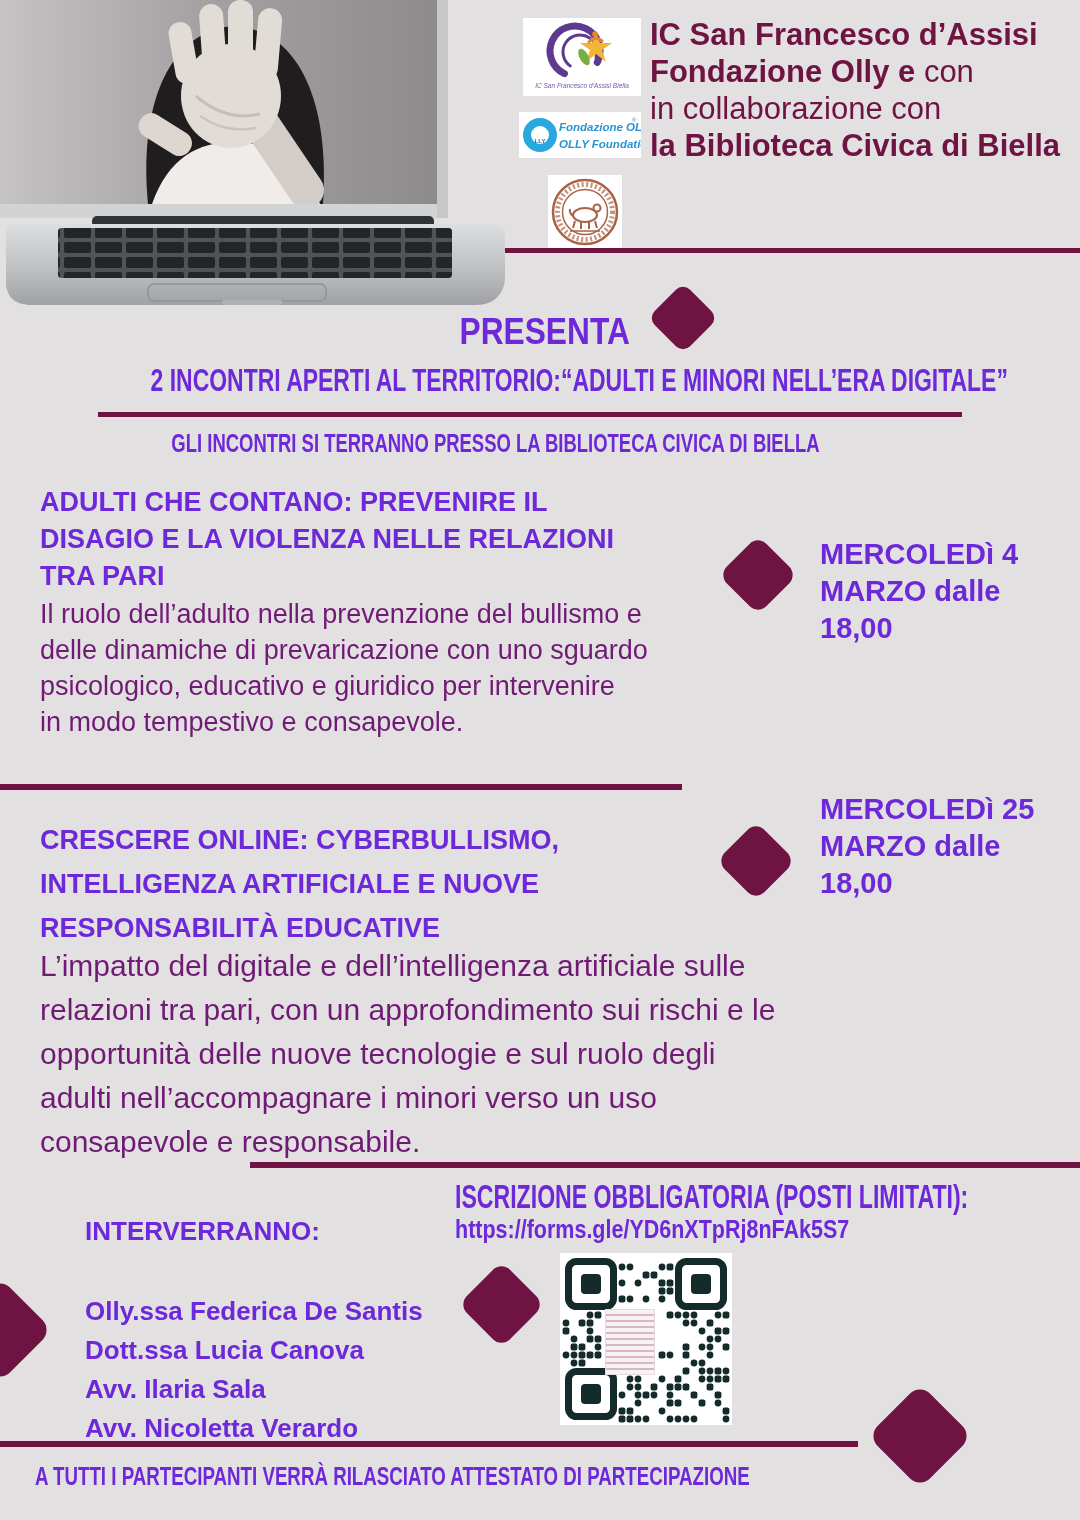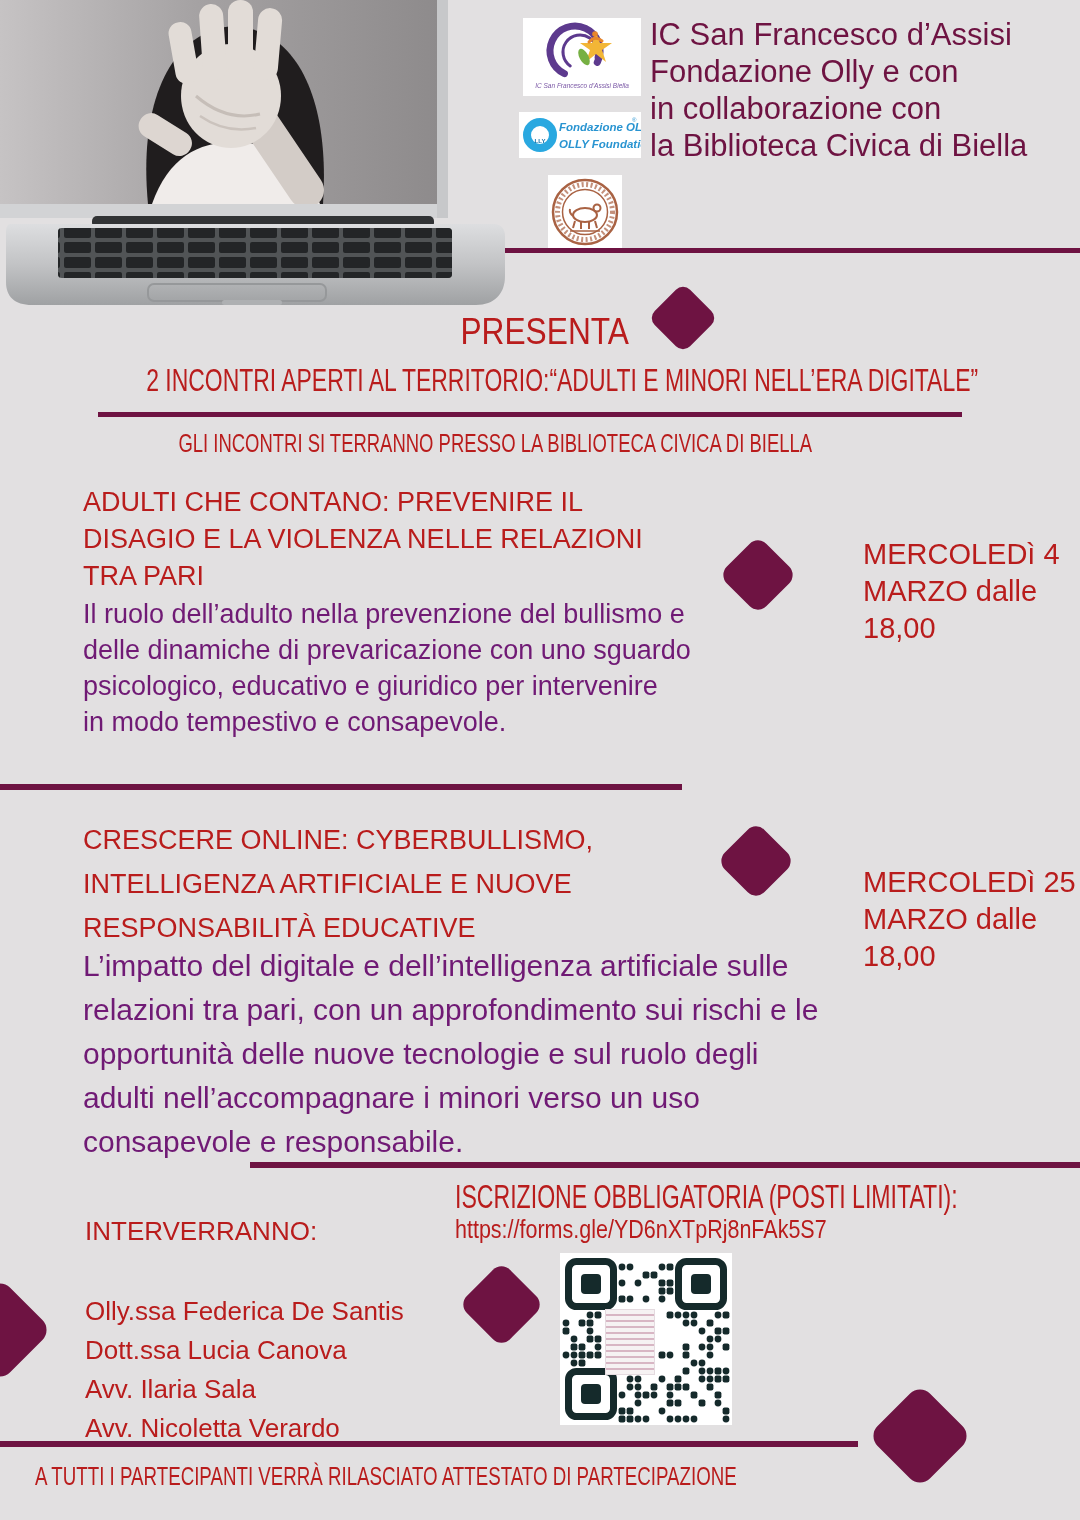--- a/index.html
+++ b/index.html
@@ -1,22 +1,22 @@
 <!DOCTYPE html>
 <html><head>
 <meta charset="utf-8">
 <style>
   html,body{margin:0;padding:0;}
   body{width:1080px;height:1520px;font-family:"Liberation Sans",sans-serif;}
   .poster{position:relative;width:1080px;height:1520px;background:#e2e0e1;overflow:hidden;}
   .abs{position:absolute;}
-  .maroon{color:#b91c1c;}
+  .maroon{color:#6d28d9;}
   .body-maroon{color:#701a75;}
-  .bold{font-weight:normal;}
-  .pre{white-space:pre-line;margin-left:43px;}
+  .bold{font-weight:bold;}
+  .pre{white-space:pre-line;}
   .rule{position:absolute;background:#6e1342;}
   .diamond{position:absolute;background:#6e1342;transform:rotate(45deg);}
   .cx{display:inline-block;transform-origin:0 50%;}
   .cx-c{display:inline-block;transform-origin:50% 50%;}
   .logo-box{position:absolute;background:#ffffff;}
   .qr-box{position:absolute;left:560px;top:1253px;width:172px;height:172px;background:#ffffff;}
   .qr-thumb{position:absolute;left:45px;top:56px;width:48px;height:64px;background:#f6f2f3;
     background-image:repeating-linear-gradient(#f6f2f3 0 4px,#d8b6c4 4px 6px);
     border:1px solid #e4dadf;}
   .hdr-text{position:absolute;left:650px;top:16px;width:425px;font-size:31px;line-height:37px;color:#6e1342;}
@@ -127,21 +127,21 @@
   <div class="abs maroon bold pre" style="left:820px;top:536px;width:240px;font-size:29px;line-height:37px">MERCOLEDì 4
 MARZO dalle
 18,00</div>
 
   <div class="rule" style="left:0;top:784px;width:682px;height:6px"></div>
 
   <div class="abs maroon bold pre" style="left:40px;top:818px;width:700px;font-size:27px;line-height:44px">CRESCERE ONLINE: CYBERBULLISMO,
 INTELLIGENZA ARTIFICIALE E NUOVE
 RESPONSABILITÀ EDUCATIVE</div>
   <div class="diamond" style="left:728px;top:833px;width:56px;height:56px;border-radius:12px"></div>
-  <div class="abs maroon bold pre" style="left:820px;top:864px;width:240px;font-size:29px;line-height:37px">MERCOLEDì 25
+  <div class="abs maroon bold pre" style="left:820px;top:791px;width:240px;font-size:29px;line-height:37px">MERCOLEDì 25
 MARZO dalle
 18,00</div>
   <div class="abs body-maroon pre" style="left:40px;top:944px;width:770px;font-size:30px;line-height:44px">L’impatto del digitale e dell’intelligenza artificiale sulle
 relazioni tra pari, con un approfondimento sui rischi e le
 opportunità delle nuove tecnologie e sul ruolo degli
 adulti nell’accompagnare i minori verso un uso
 consapevole e responsabile.</div>
 
   <div class="rule" style="left:250px;top:1162px;width:830px;height:6px"></div>
 

